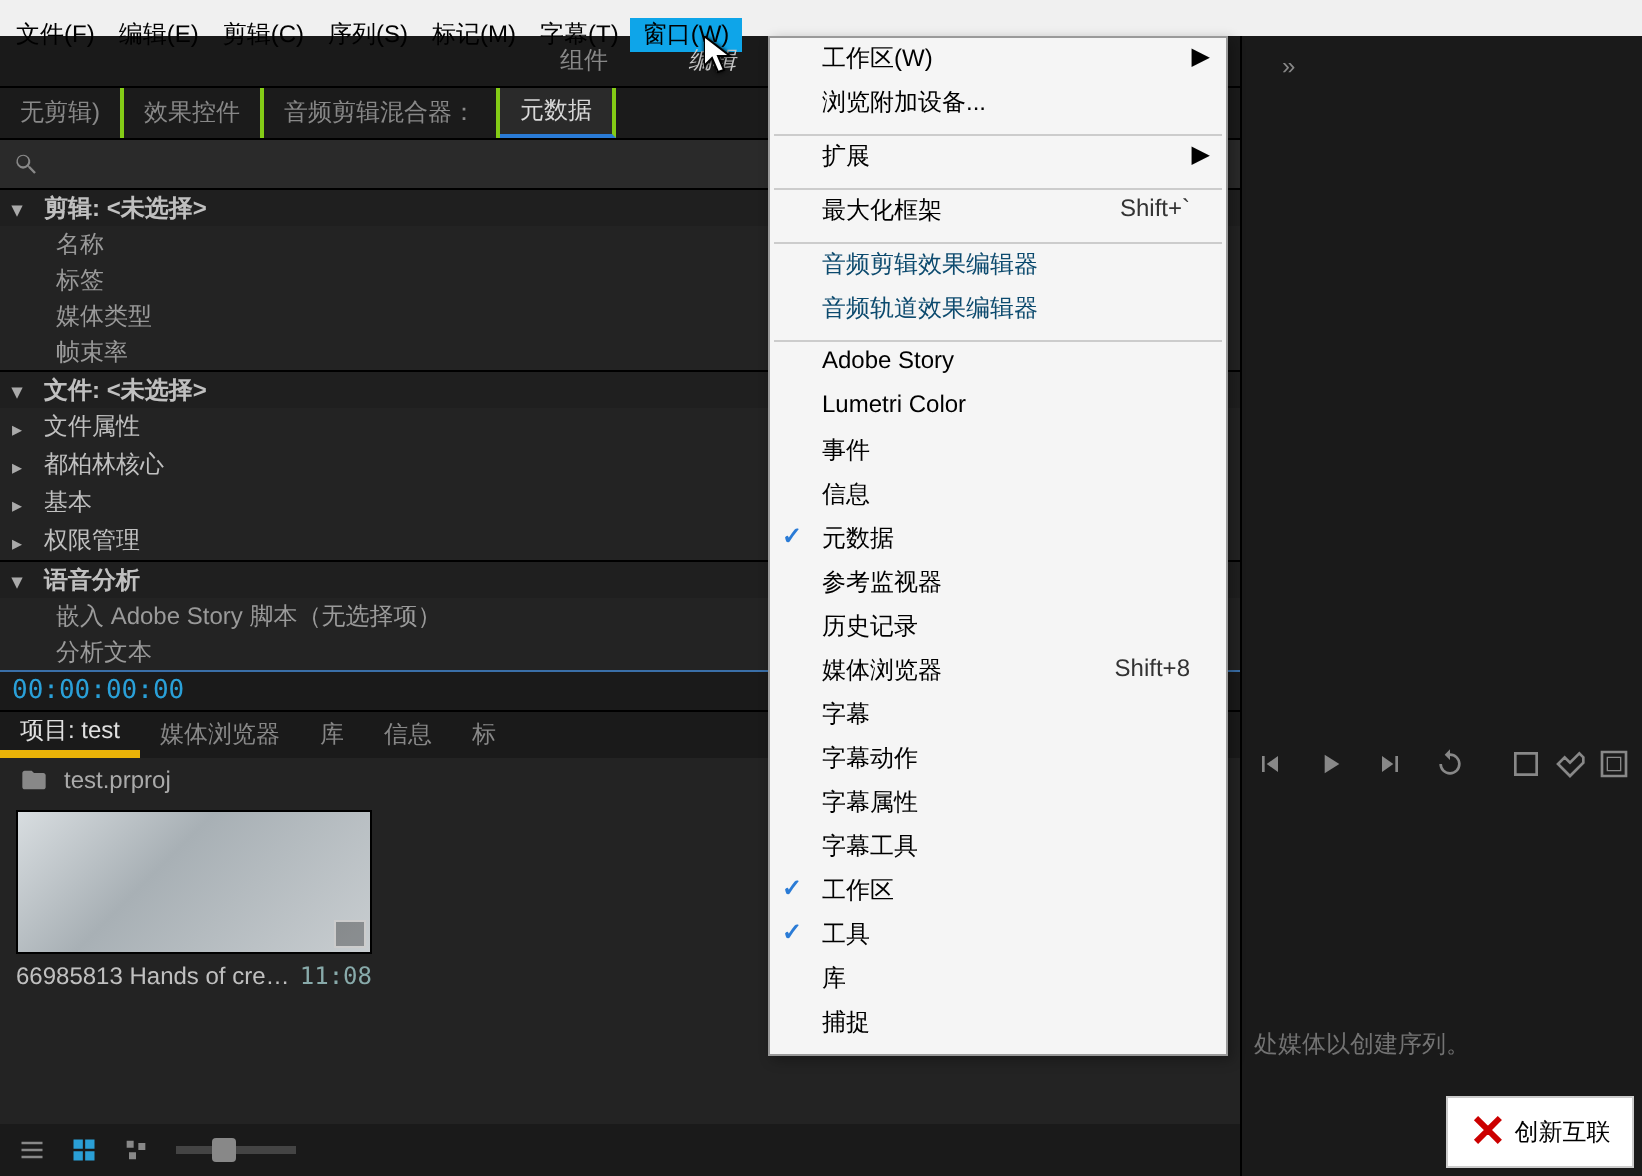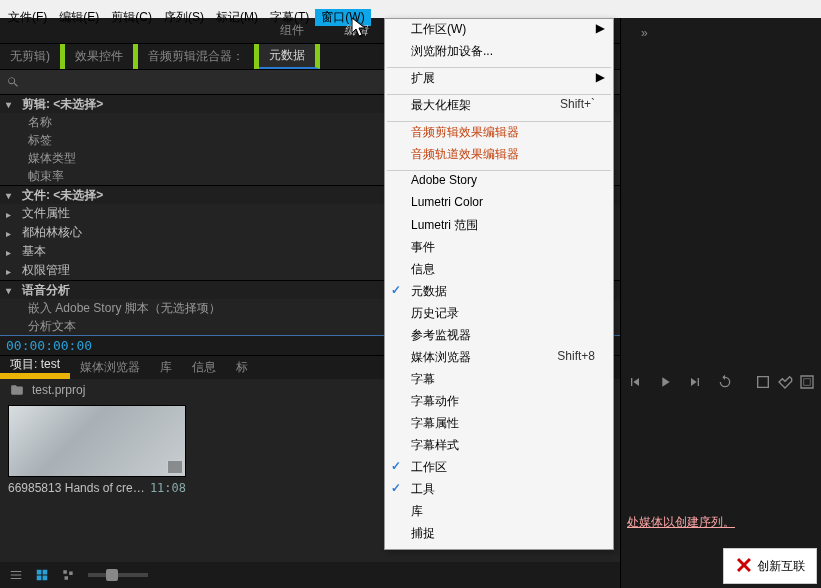--- a/index.html
+++ b/index.html
@@ -9,21 +9,21 @@
 .menubar { height: 18px; background: #f0f0f0; color: #000; display: flex; align-items: center; padding: 0 2px; font-size: 12px; }
 .menubar .menu-item { padding: 0 6px; cursor: default; margin-top: 16px; }
 .menubar .menu-item.active { background: #0ea5e9; }
 
 
 .subheader { height: 26px; background: #1a1a1a; color: #888; display: flex; align-items: center; padding-left: 280px; gap: 40px; border-bottom: 1px solid #000;}
 .subheader span.active { color: #c8c8c8; font-style: italic; }
 
 
 .panel-tabs { height: 26px; background: #1b1b1b; display: flex; align-items: center; border-bottom: 1px solid #000;}
-.panel-tabs .tab { padding: 0 10px; height: 100%; display: flex; align-items: center; color: #888; border-right: 5px solid #84cc16; }
+.panel-tabs .tab { padding: 0 10px; height: 100%; display: flex; align-items: center; color: #888; border-right: 2px solid #84cc16; }
 .panel-tabs .tab.active { color: #d8d8d8; background: #2a2a2a; border-bottom: 2px solid #2a7bd6;}
 .panel-tabs .tab-more { margin-left: auto; padding: 0 8px; color: #888; }
 
 
 .search-row { height: 24px; background: #2a2a2a; display: flex; align-items: center; padding: 0 6px; }
 .search-row svg { width: 14px; height: 14px; fill: #888; }
 
 
 .metadata { background: #232323; font-size: 12px; }
 .meta-row { display: flex; align-items: center; height: 19px; padding-left: 6px; color: #c0c0c0; }
@@ -36,21 +36,21 @@
 .meta-label { margin-left: 4px; }
 .meta-child { padding-left: 28px; color: #9a9a9a; height: 18px; display:flex; align-items:center;}
 
 
 .timeline-strip { height: 20px; background: #1a1a1a; border-top: 1px solid #3a6fa8; display:flex; align-items:center;}
 .timeline-strip .tc { color: #2aa0d8; font-family: monospace; font-size: 13px; padding-left: 6px;}
 
 
 .project-tabs { height: 24px; background: #1a1a1a; display: flex; align-items: center; border-top:1px solid #000;}
 .project-tabs .tab { padding: 0 10px; height: 100%; display: flex; align-items: center; color: #888;}
-.project-tabs .tab.active { color: #e0e0e0; border-bottom: 6px solid #eab308; text-align: center;}
+.project-tabs .tab.active { color: #e0e0e0; border-bottom: 4px solid #eab308; text-align: center;}
 .project-tabs .more { margin-left: auto; padding: 0 8px; color: #888;}
 
 
 .project-info { height: 22px; display:flex; align-items:center; padding:0 10px; color:#aaa; background:#232323;}
 .project-info .count { margin-left:auto; }
 .project-info svg{width:14px;height:14px;fill:#888;margin-right:8px;}
 
 
 .thumb-area { height: 92px; background: #232323; padding: 4px 8px; }
 .thumb { width: 178px; height: 72px; background: linear-gradient(135deg,#d8dde0 0%,#a8b0b5 40%,#c8cdd0 100%); border:1px solid #000; position:relative;}
@@ -64,30 +64,30 @@
 .bottom-bar .tool { width:24px; height:20px; display:flex; align-items:center; justify-content:center;}
 .bottom-bar .tool svg{fill:#888;width:14px;height:14px;}
 .bottom-bar .tool.active svg{fill:#2a9fd6;}
 .bottom-bar .stretch{flex:1;}
 .slider{width:60px;height:4px;background:#444;margin:0 6px;position:relative;}
 .slider::after{content:"";position:absolute;left:18px;top:-4px;width:12px;height:12px;background:#888;border-radius:2px;}
 
 
 .right-dark { position:absolute; top:18px; left:620px; right:0; bottom:0; background:#1a1a1a; border-left:1px solid #000;}
 .right-dark .chev { position:absolute; top:8px; left:20px; color:#888;}
-.right-dark .hint { position:absolute; top:496px; left:6px; color:#fca5a5;text-decoration:underline; }
+.right-dark .hint { position:absolute; top:496px; left:6px; color:#737373; }
 .right-dark .transport { position:absolute; top:356px; left:6px; display:flex; gap:14px;}
 .right-dark .transport svg{fill:#888;width:16px;height:16px;}
 .right-dark .tool-icons { position:absolute; top:356px; right:6px; display:flex; gap:6px;}
 .right-dark .tool-icons svg{fill:#888;width:16px;height:16px;}
 
 
 .dropdown { position:absolute; top:18px; left:384px; width:230px; background:#f5f5f5; color:#000; border:1px solid #999; box-shadow:2px 2px 6px rgba(0,0,0,.3); padding:2px 0;}
 .dropdown .item { height:22px; display:flex; padding:0 12px 0 26px; position:relative;}
-.dropdown .item.disabled{color:#c2410c;}
+.dropdown .item.disabled{color:#0c4a6e;}
 .dropdown .sep{height:1px;background:#ccc;margin:2px 2px;}
 .dropdown .item .arrow{position:absolute;right:8px;}
 .dropdown .item .shortcut{position:absolute;right:18px;color:#333;margin-left:48px;}
 .dropdown .item .check{position:absolute;left:6px;color:#2a7bd6;font-weight:bold;}
 
 
 .watermark{position:absolute;bottom:4px;right:4px;width:94px;height:36px;background:#fff;color:#000;display:flex;align-items:center;justify-content:center;font-size:11px;border:1px solid #ccc;}
 .watermark .x{font-size:22px;color:#c00;font-weight:bold;margin-right:4px;}
 
 
@@ -298,53 +298,50 @@
       <span>音频轨道效果编辑器</span>
     </div>
     <div class="sep"></div>
     <div class="item">
       <span>Adobe Story</span>
     </div>
     <div class="item">
       <span>Lumetri Color</span>
     </div>
     <div class="item">
-      <span>Lumetri 范围</span>
-    </div>
-    <div class="item">
       <span>事件</span>
     </div>
     <div class="item">
       <span>信息</span>
     </div>
     <div class="item">
       <span class="check">✓</span>
       <span>元数据</span>
     </div>
     <div class="item">
+      <span>参考监视器</span>
+    </div>
+    <div class="item">
       <span>历史记录</span>
-    </div>
-    <div class="item">
-      <span>参考监视器</span>
     </div>
     <div class="item">
       <span>媒体浏览器</span>
       <span class="shortcut">Shift+8</span>
     </div>
     <div class="item">
       <span>字幕</span>
     </div>
     <div class="item">
       <span>字幕动作</span>
     </div>
     <div class="item">
       <span>字幕属性</span>
     </div>
     <div class="item">
-      <span>字幕样式</span>
+      <span>字幕工具</span>
     </div>
     <div class="item">
       <span class="check">✓</span>
       <span>工作区</span>
     </div>
     <div class="item">
       <span class="check">✓</span>
       <span>工具</span>
     </div>
     <div class="item">

